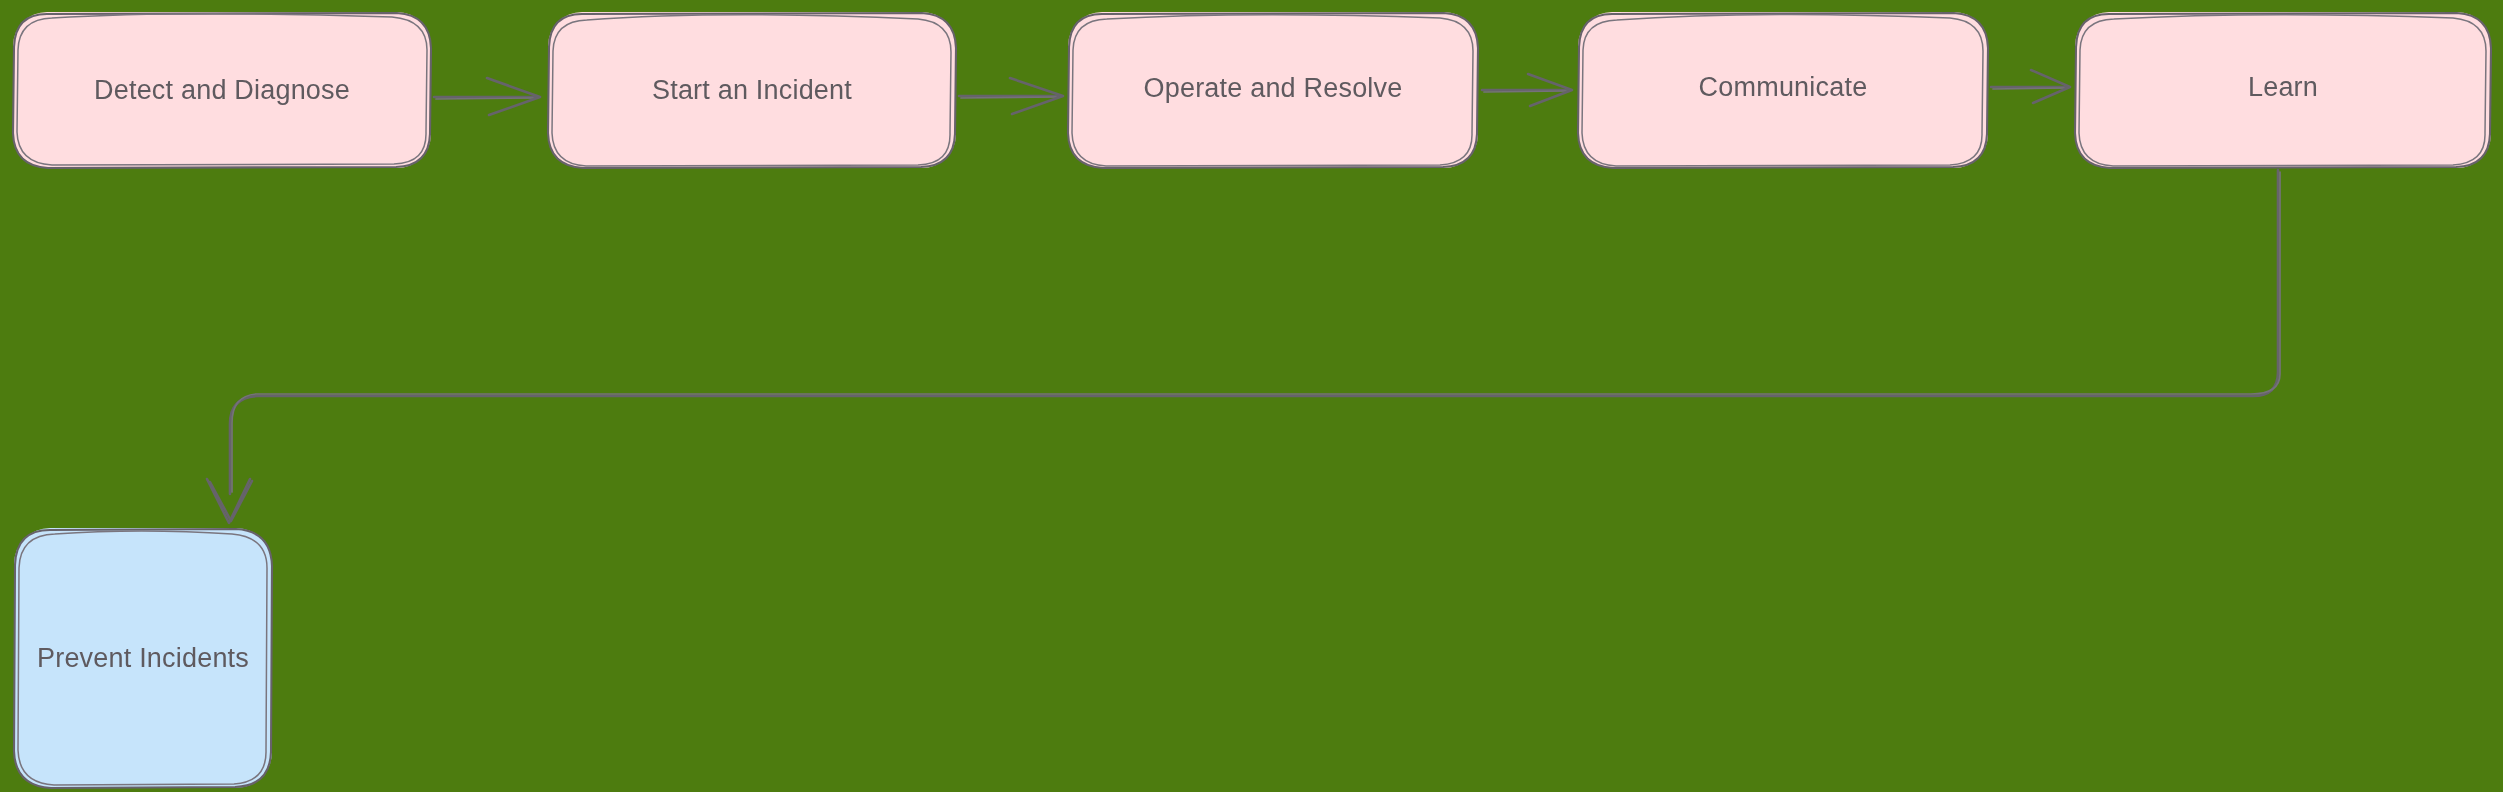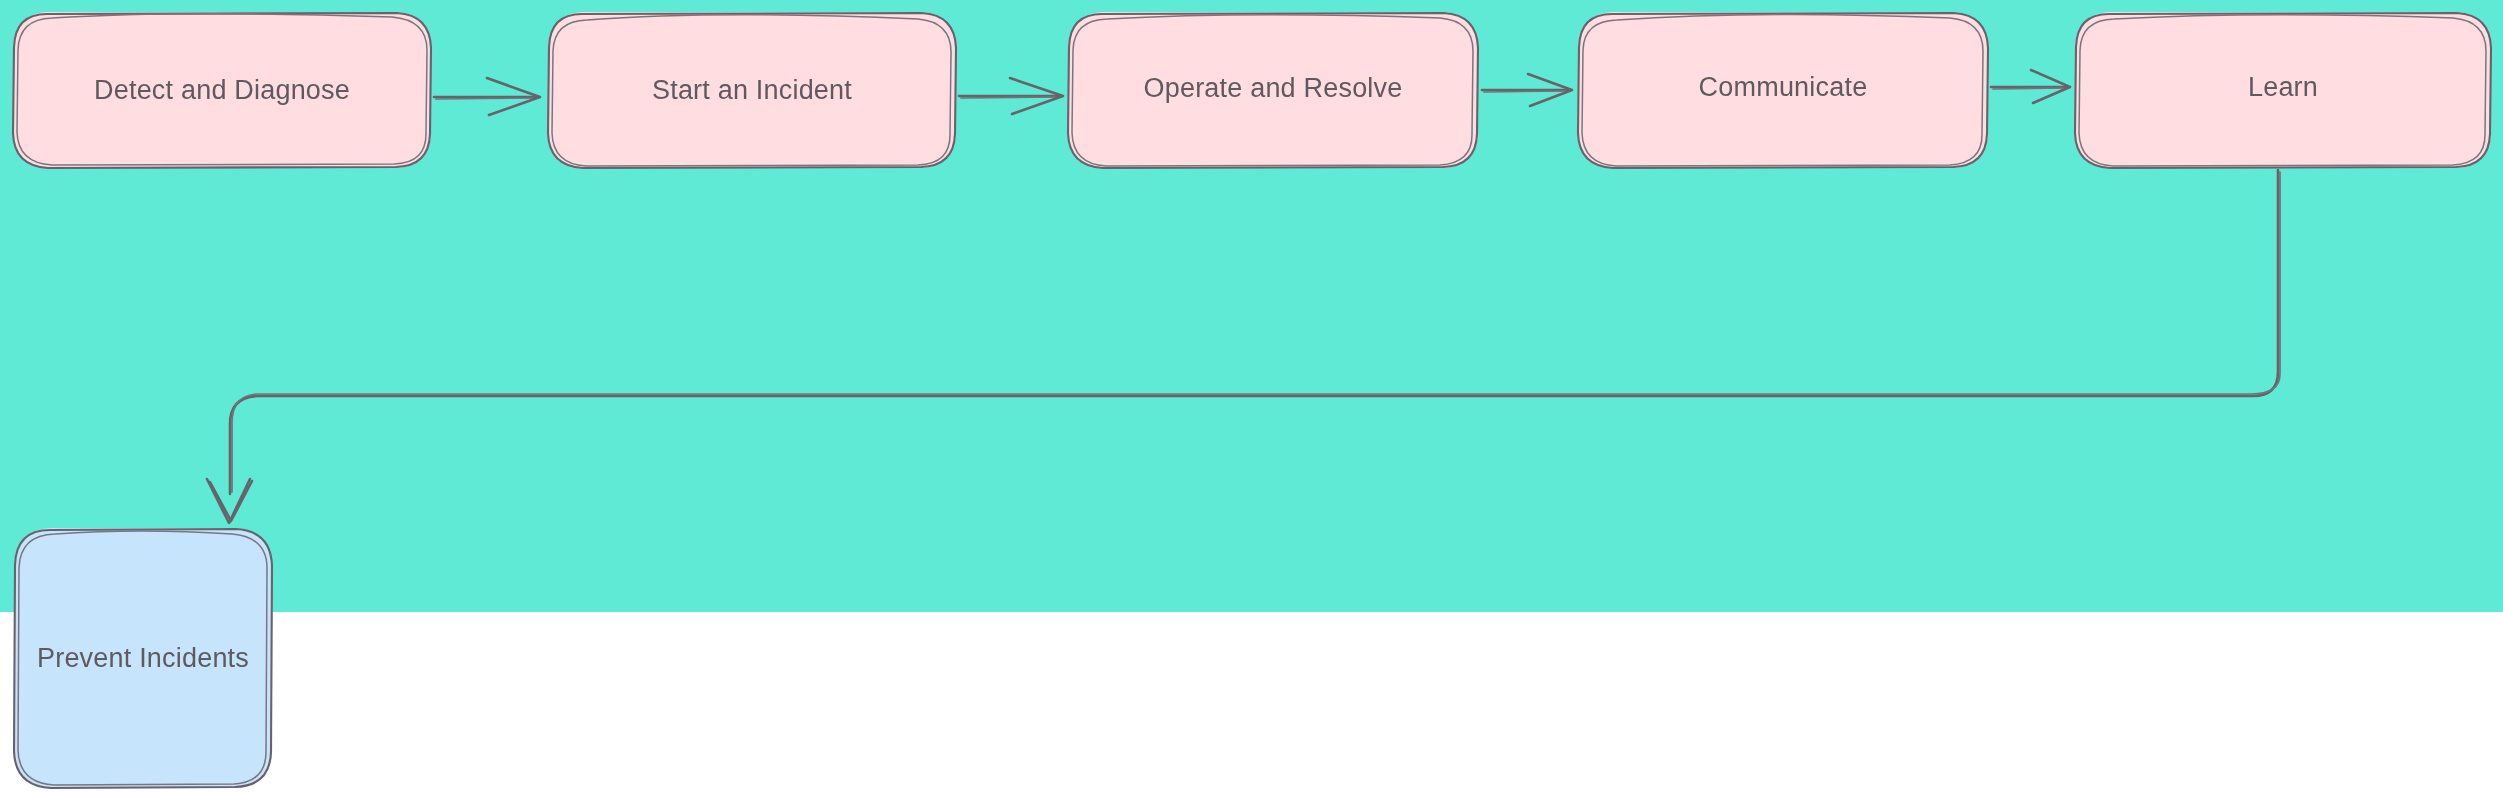--- a/index.html
+++ b/index.html
@@ -10,22 +10,22 @@
   }
   body {
     width: 2503px;
     height: 792px;
     overflow: hidden;
     font-family: "Liberation Sans", "DejaVu Sans", sans-serif;
   }
   #diagram-root {
     position: relative;
     width: 2503px;
-    height: 612px;
-    background: #5eead4;
+    height: 792px;
+    background: #4d7c0f;
   }
   svg.flow-svg {
     position: absolute;
     top: 0;
     left: 0;
     width: 2503px;
     height: 792px;
     display: block;
   }
   .node-label {

